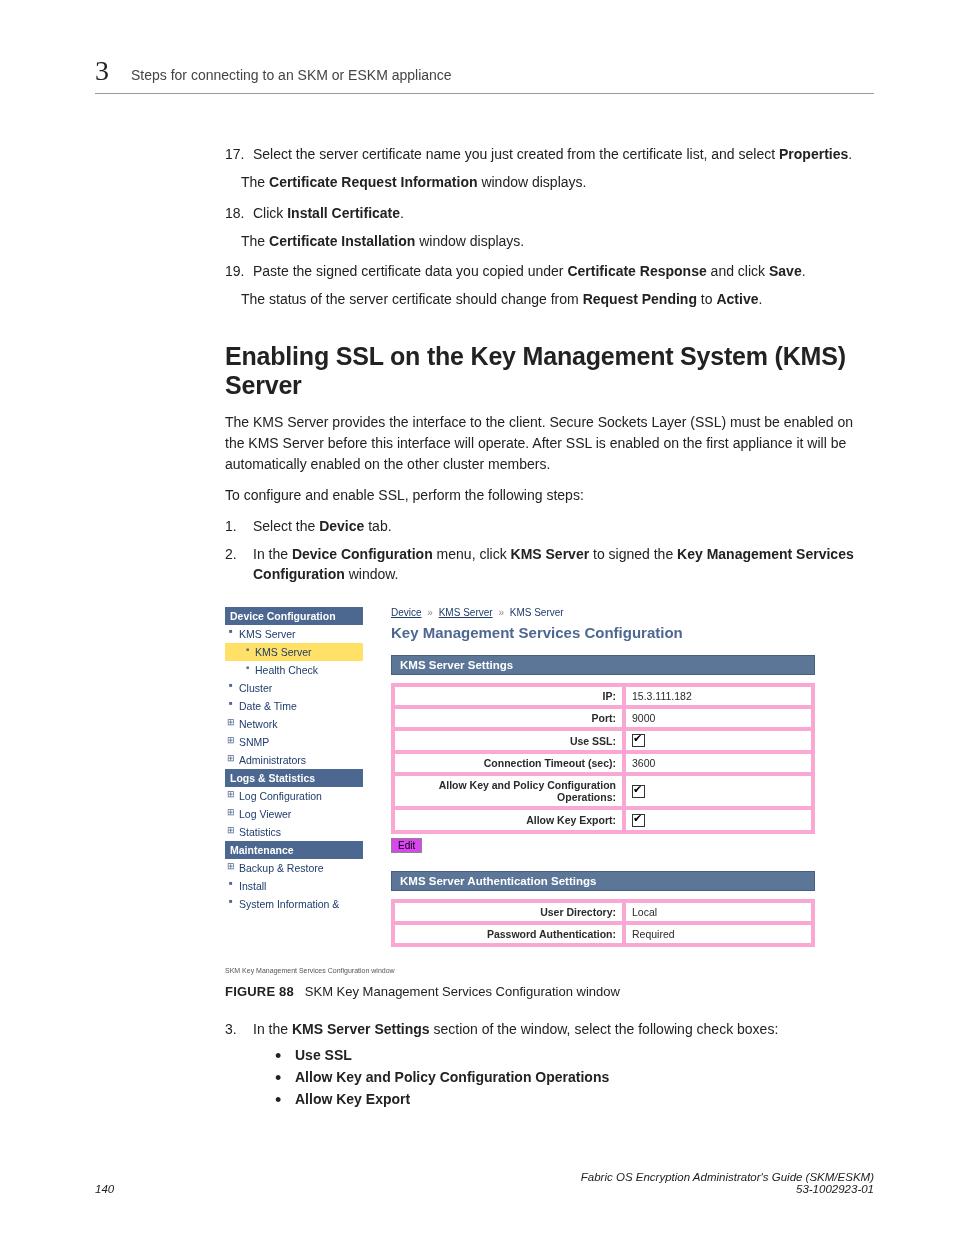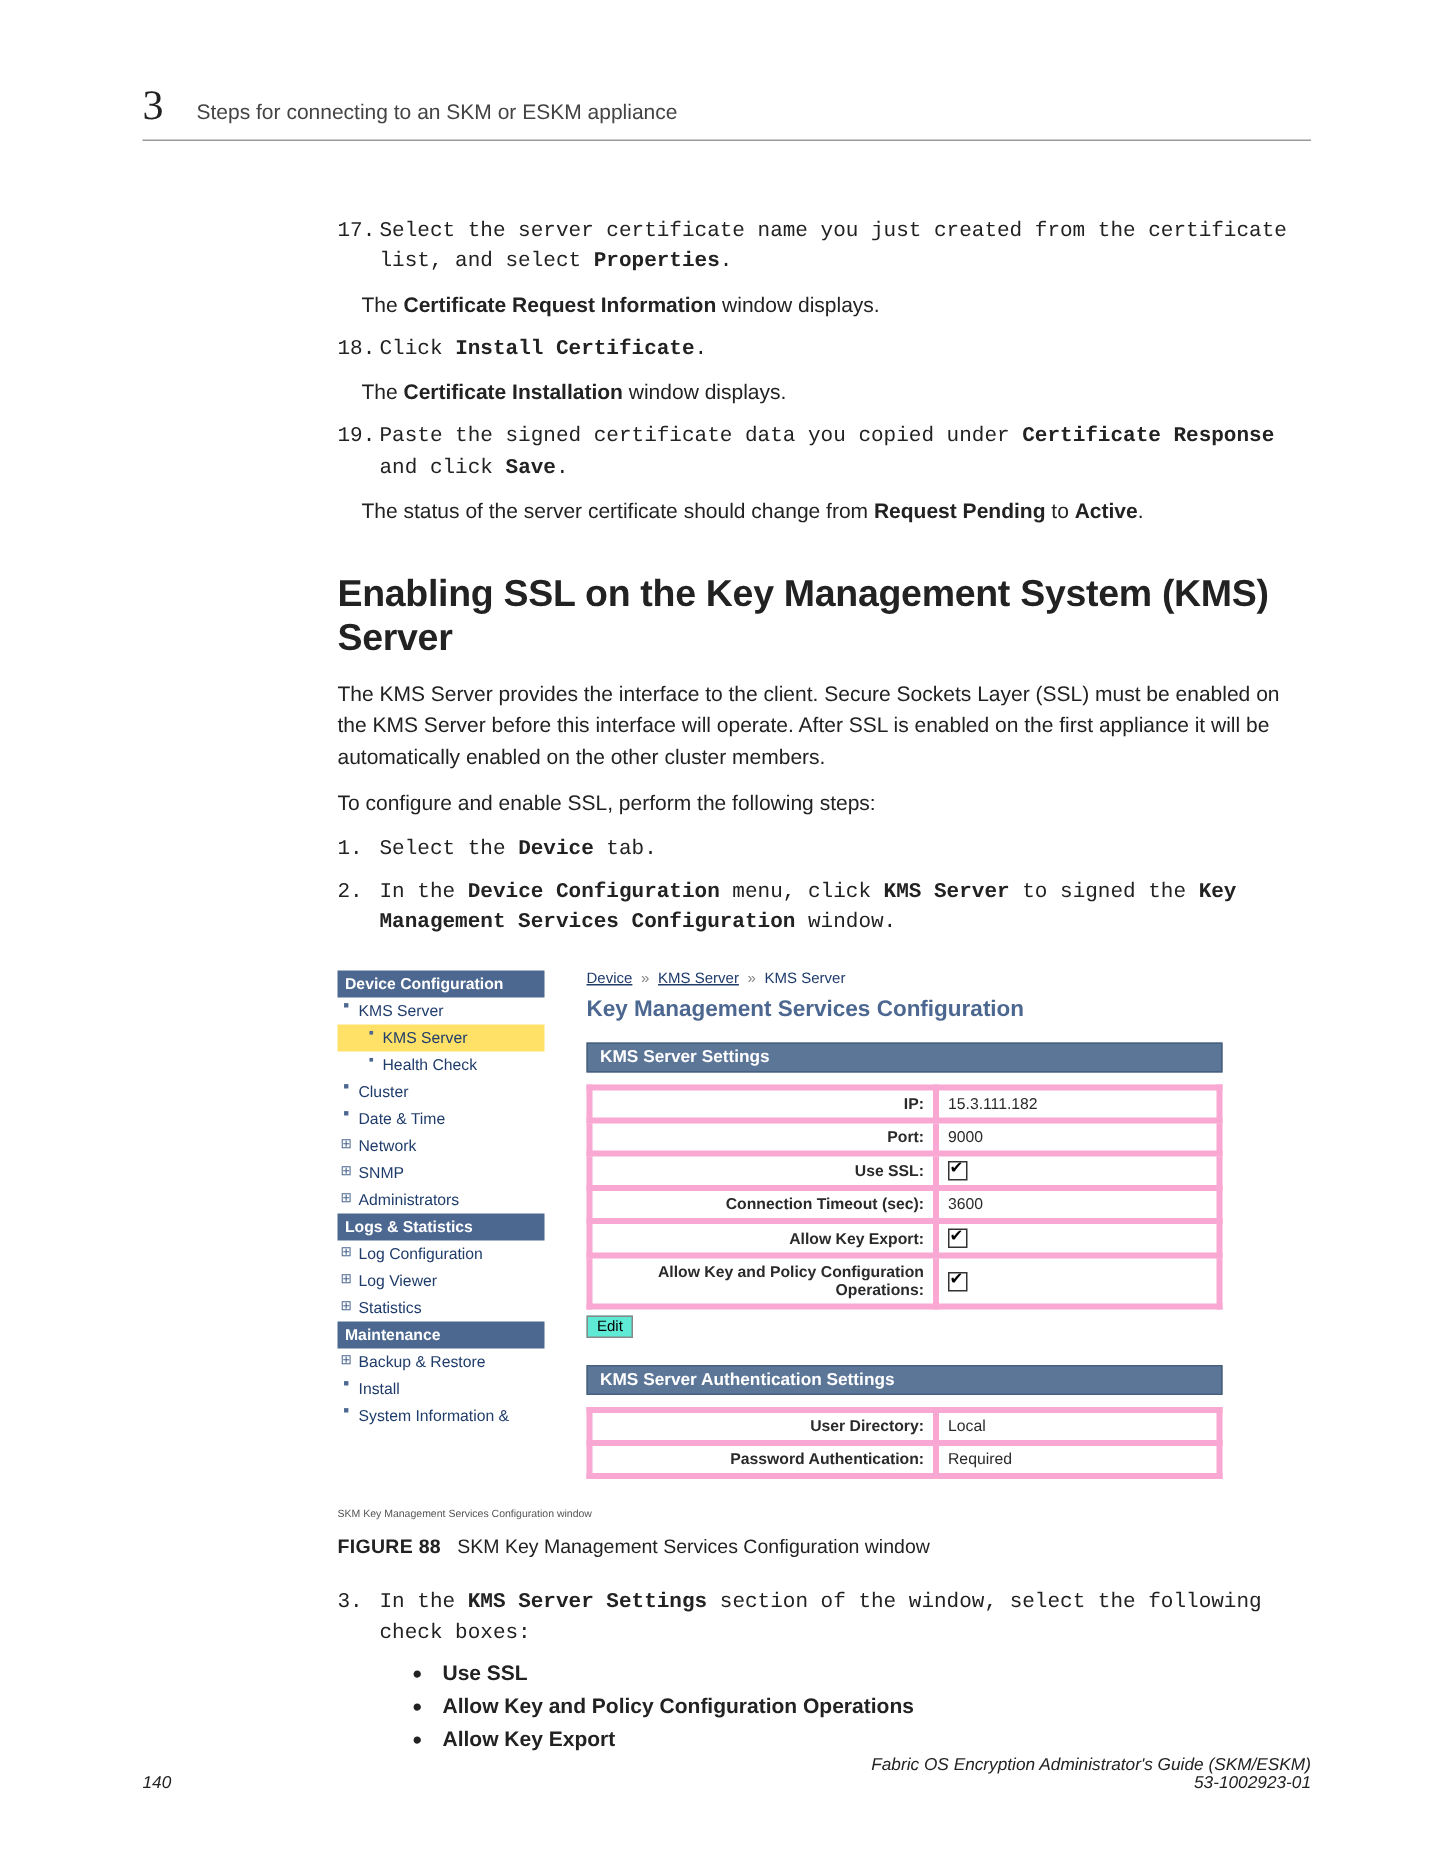--- a/index.html
+++ b/index.html
@@ -28,21 +28,21 @@
   .runhead .chnum {
     font-family: Georgia, 'Times New Roman', serif;
     font-size: 28px;
     font-weight: 400;
   }
   .runhead .chtitle {
     font-size: 14px;
     color: #444;
   }
   .content { margin-left: 130px; margin-right: 10px; }
-  .ol-step { display: flex; margin-bottom: 8px; font-size: 14px; line-height: 1.45; font-family: Liberation Mono, monospace; }
+  .ol-step { display: flex; margin-bottom: 8px; font-size: 14px; line-height: 1.45; }
   .ol-step .num { width: 28px; flex: none; }
   .ol-step .txt { flex: 1; }
   .sub { margin-left: 16px; margin-bottom: 10px; font-size: 14px; line-height: 1.45; }
   strong { font-weight: 700; }
   h2.section {
     font-family: Arial, Helvetica, sans-serif;
     font-size: 25px;
     font-weight: 600;
     margin: 32px 0 12px 0;
     letter-spacing: -0.2px;
@@ -154,21 +154,21 @@
     left: 0px; top: -3px;
     font-size: 11px;
     color: #000;
   }
   .editbtn {
     font-family: inherit;
     font-size: 10px;
     padding: 1px 6px;
     margin-top: 4px;
     border: 1px solid #888;
-    background: #5eead4;
+    background: #d946ef;
   }
   .figcap-tiny { font-size: 7px; color: #555; margin-top: 2px; }
   .figcap { font-size: 13px; margin: 10px 0 20px 0; }
   .figcap strong { letter-spacing: 0.2px; }
 
   ul.bullets { margin: 6px 0 0 50px; padding: 0; list-style: none; }
   ul.bullets li { position: relative; padding-left: 20px; margin: 6px 0; font-size: 14px; }
   ul.bullets li::before { content: "•"; position: absolute; left: 0; top: -1px; font-size: 18px; }
 
   .footer {
@@ -292,25 +292,25 @@
                   </tr>
               <tr>
                     <td class="lbl">Use SSL:</td>
                     <td><span class="chk"></span></td>
                   </tr>
               <tr>
                     <td class="lbl">Connection Timeout (sec):</td>
                     <td>3600</td>
                   </tr>
               <tr>
+                    <td class="lbl">Allow Key and Policy Configuration Operations:</td>
+                    <td><span class="chk"></span></td>
+                  </tr>
+              <tr>
                     <td class="lbl">Allow Key Export:</td>
-                    <td><span class="chk"></span></td>
-                  </tr>
-              <tr>
-                    <td class="lbl">Allow Key and Policy Configuration Operations:</td>
                     <td><span class="chk"></span></td>
                   </tr>
             </tbody>
               </table>
             <button class="editbtn">Edit</button>
           </div>
 
           <div class="panel">
             <div class="panelhdr">KMS Server Authentication Settings</div>
             <table class="settings">

